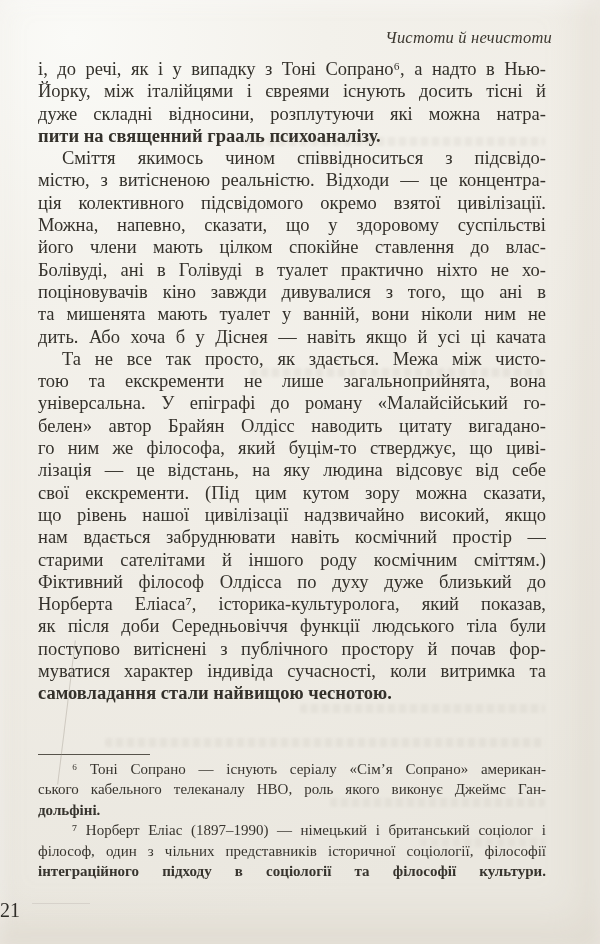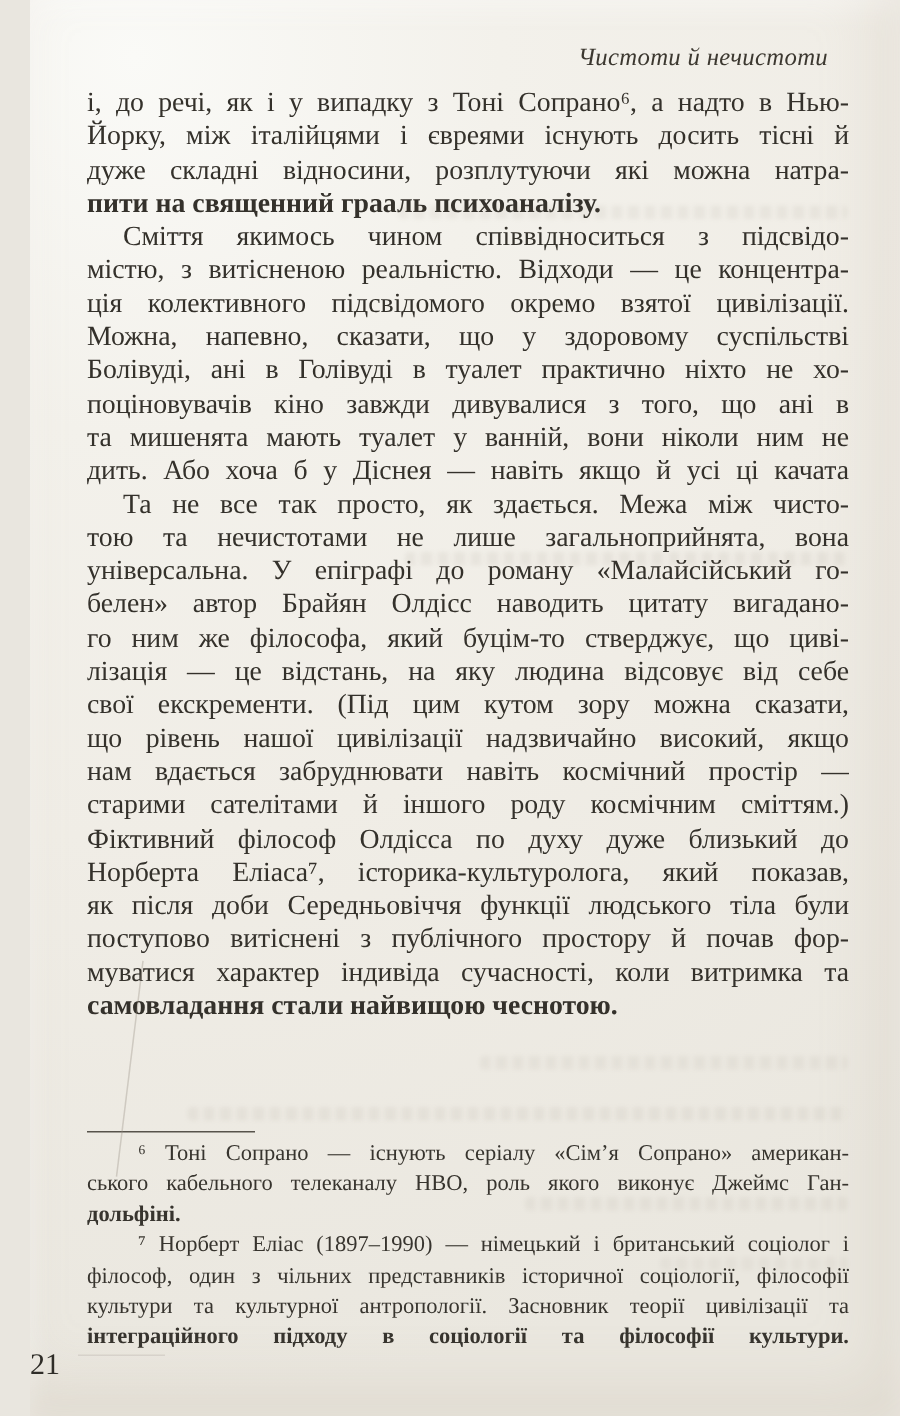--- a/index.html
+++ b/index.html
@@ -9,21 +9,20 @@
     background: #e9e6df;
     font-family: "Liberation Serif", "DejaVu Serif", serif;
   }
   .page {
     position: absolute; inset: 0;
     background:
       radial-gradient(150% 95% at 12% 4%, #fafaf7 0%, #f3f1eb 28%, #f0ede6 58%, #eae7df 100%);
     box-shadow:
       inset -14px -20px 40px rgba(190,176,160,0.22),
       inset 0 6px 18px rgba(255,255,255,0.5);
-    margin-left: 20px;
   }
   .running-header {
     position: absolute; top: 28px; right: 48px;
     font-style: italic; font-size: 16.5px;
     color: #3c3830; letter-spacing: 0.2px;
   }
   .body-text {
     position: absolute; top: 58px; left: 38px; width: 508px;
     font-size: 18.5px; color: #34312b;
   }
@@ -75,28 +74,29 @@
         <div class="line">і, до речі, як і у випадку з Тоні Сопрано⁶, а надто в Нью-</div>
         <div class="line">Йорку, між італійцями і євреями існують досить тісні й</div>
         <div class="line">дуже складні відносини, розплутуючи які можна натра-</div>
         <div class="line para-end">пити на священний грааль психоаналізу.</div>
       </div>
       <div>
         <div class="line first-indent">Сміття якимось чином співвідноситься з підсвідо-</div>
         <div class="line">містю, з витісненою реальністю. Відходи — це концентра-</div>
         <div class="line">ція колективного підсвідомого окремо взятої цивілізації.</div>
         <div class="line">Можна, напевно, сказати, що у здоровому суспільстві</div>
+        <div class="line">його члени мають цілком спокійне ставлення до влас-</div>
         <div class="line">Болівуді, ані в Голівуді в туалет практично ніхто не хо-</div>
         <div class="line">поціновувачів кіно завжди дивувалися з того, що ані в</div>
         <div class="line">та мишенята мають туалет у ванній, вони ніколи ним не</div>
         <div class="line">дить. Або хоча б у Діснея — навіть якщо й усі ці качата</div>
       </div>
       <div>
         <div class="line first-indent">Та не все так просто, як здається. Межа між чисто-</div>
-        <div class="line">тою та нечистотами не лише загальноприйнята, вона</div>
+        <div class="line">тою та екскременти не лише загальноприйнята, вона</div>
         <div class="line">універсальна. У епіграфі до роману «Малайсійський го-</div>
         <div class="line">белен» автор Брайян Олдісс наводить цитату вигадано-</div>
         <div class="line">го ним же філософа, який буцім-то стверджує, що циві-</div>
         <div class="line">лізація — це відстань, на яку людина відсовує від себе</div>
         <div class="line">свої екскременти. (Під цим кутом зору можна сказати,</div>
         <div class="line">що рівень нашої цивілізації надзвичайно високий, якщо</div>
         <div class="line">нам вдається забруднювати навіть космічний простір —</div>
         <div class="line">старими сателітами й іншого роду космічним сміттям.)</div>
         <div class="line">Фіктивний філософ Олдісса по духу дуже близький до</div>
         <div class="line">Норберта Еліаса⁷, історика-культуролога, який показав,</div>
@@ -111,21 +111,20 @@
 
   <div class="footnotes">
       <div>
         <div class="line first-indent">⁶ Тоні Сопрано — існують серіалу «Сім’я Сопрано» американ-</div>
         <div class="line">ського кабельного телеканалу HBO, роль якого виконує Джеймс Ган-</div>
         <div class="line para-end">дольфіні.</div>
       </div>
       <div>
         <div class="line first-indent">⁷ Норберт Еліас (1897–1990) — німецький і британський соціолог і</div>
         <div class="line">філософ, один з чільних представників історичної соціології, філософії</div>
-        <div class="line">культури та культурної антропології. Засновник теорії цивілізації та</div>
         <div class="line para-end">інтеграційного підходу в соціології та філософії культури.</div>
       </div>
     </div>
 
   <div class="page-number">21</div>
 
   <div class="bleed" style="top:137px; left:245px; width:300px; opacity:.55"></div>
   <div class="bleed" style="top:368px; left:250px; width:295px; opacity:.6"></div>
   <div class="bleed" style="top:704px; left:300px; width:245px; opacity:.5"></div>
   <div class="bleed" style="top:738px; left:105px; width:440px; opacity:.55"></div>

